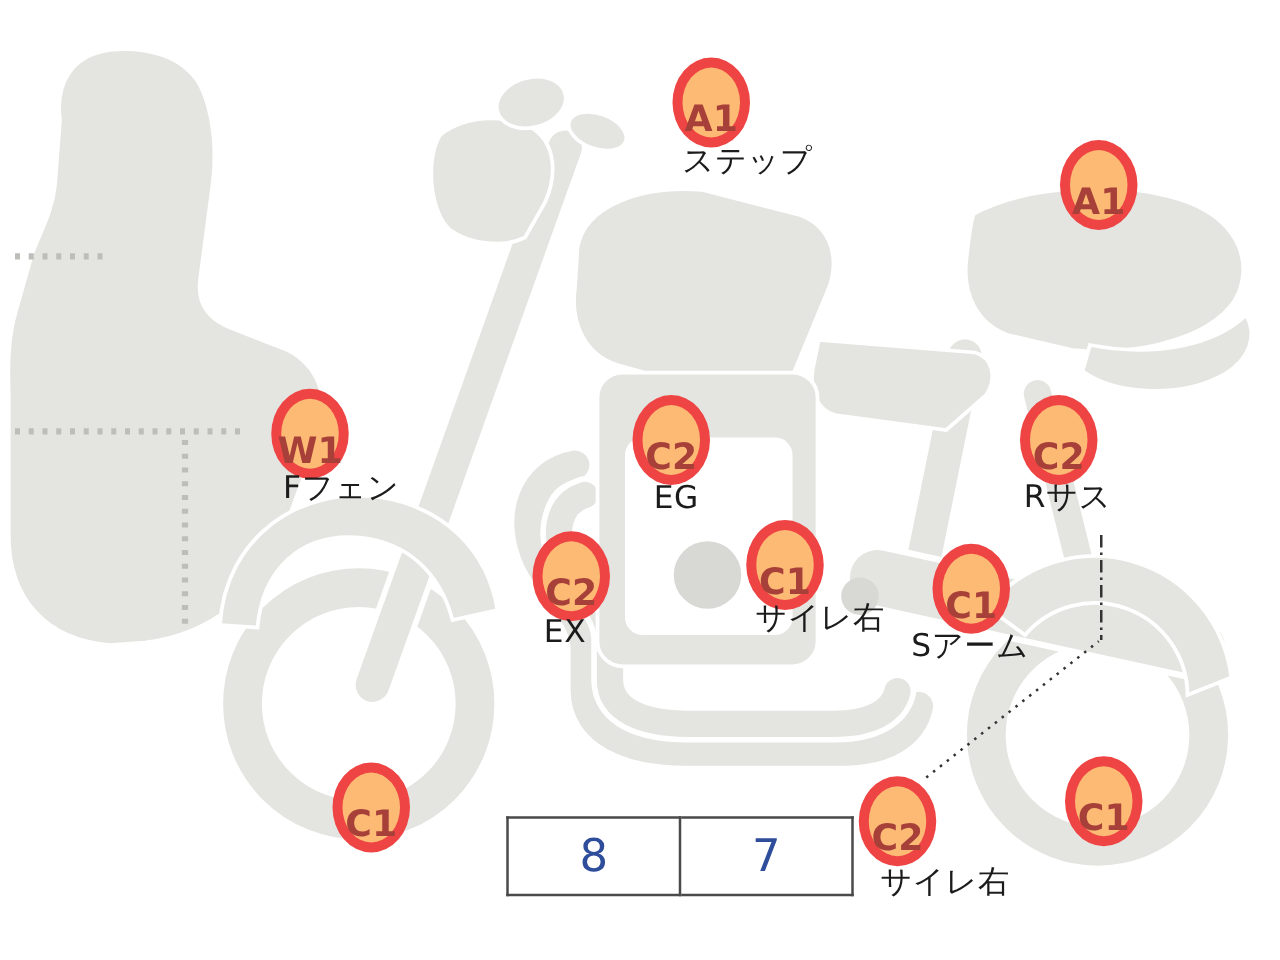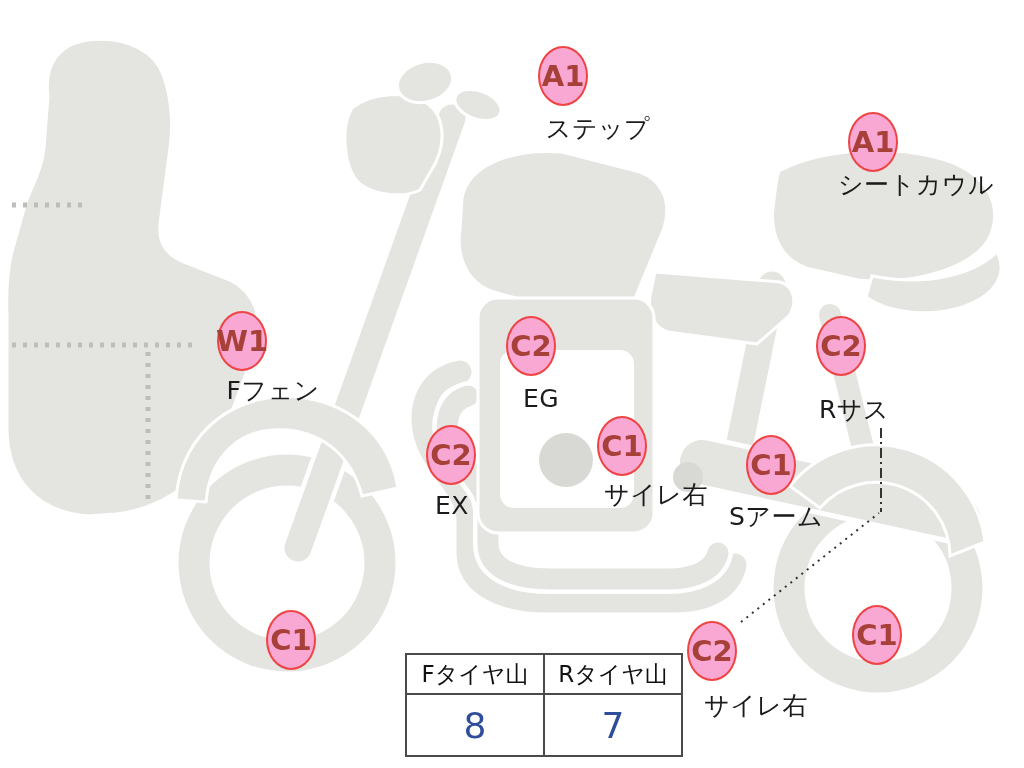--- a/index.html
+++ b/index.html
@@ -3,22 +3,22 @@
 <meta charset="utf-8">
 <style>
   html,body { margin:0; padding:0; background:#ffffff; }
   .stage {
     position:relative; width:1024px; height:768px; background:#ffffff;
     overflow:hidden; font-family:"DejaVu Sans", sans-serif;
   }
   .bike-svg { position:absolute; left:0; top:0; }
   .badge {
     position:absolute; width:46px; height:56px; margin-left:-23px; margin-top:-28px;
-    background:#f9a8d4; border:2px solid #ef4444; border-radius:50%;
-    display:flex; align-items:center; justify-content:center;
+    background:#fdba74; border:8px solid #ef4444; border-radius:50%;
+    display:flex; align-items:flex-end; justify-content:center;
     color:#a8403a; font-size:29px; font-weight:bold; line-height:1;
   }
   .mlabel {
     position:absolute; transform:translate(-50%,-50%);
     font-size:25px; color:#1b1b1b; white-space:nowrap; letter-spacing:0.5px;
   }
   table.tire-table {
     position:absolute; left:405px; top:653px; border-collapse:collapse;
     background:#ffffff;
   }
@@ -112,36 +112,35 @@
   </svg>
 
   <div class="badge" style="left:561px;top:74px">
       <span>A1</span>
     </div>
   <div class="mlabel" style="left:598px;top:128px">ステップ</div>
 
   <div class="badge" style="left:871px;top:140px">
       <span>A1</span>
     </div>
-  <div class="mlabel" style="left:916px;top:184px">シートカウル</div>
 
   <div class="badge" style="left:240px;top:339px">
       <span>W1</span>
     </div>
   <div class="mlabel" style="left:273px;top:390px">Fフェン</div>
 
   <div class="badge" style="left:529px;top:344px">
       <span>C2</span>
     </div>
   <div class="mlabel" style="left:541px;top:398px">EG</div>
 
   <div class="badge" style="left:839px;top:344px">
       <span>C2</span>
     </div>
-  <div class="mlabel" style="left:854px;top:409px">Rサス</div>
+  <div class="mlabel" style="left:854px;top:397px">Rサス</div>
 
   <div class="badge" style="left:449px;top:453px">
       <span>C2</span>
     </div>
   <div class="mlabel" style="left:452px;top:505px">EX</div>
 
   <div class="badge" style="left:620px;top:444px">
       <span>C1</span>
     </div>
   <div class="mlabel" style="left:656px;top:494px">サイレ右</div>
@@ -159,24 +158,20 @@
       <span>C2</span>
     </div>
   <div class="mlabel" style="left:756px;top:705px">サイレ右</div>
 
   <div class="badge" style="left:875px;top:633px">
       <span>C1</span>
     </div>
 
   <table class="tire-table">
     <tbody>
-        <tr>
-      <th>Fタイヤ山</th>
-      <th>Rタイヤ山</th>
-    </tr>
     <tr>
       <td>8</td>
       <td>7</td>
     </tr>
   </tbody>
     </table>
 
 </div>
 
 </body></html>

